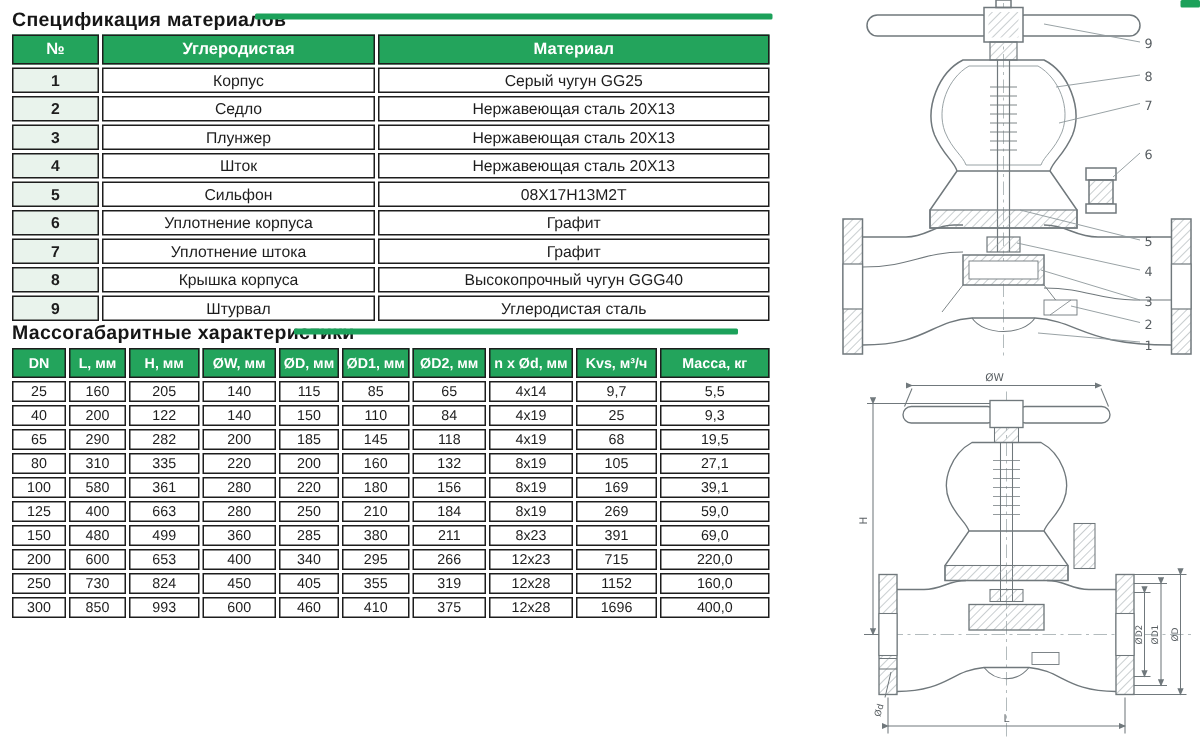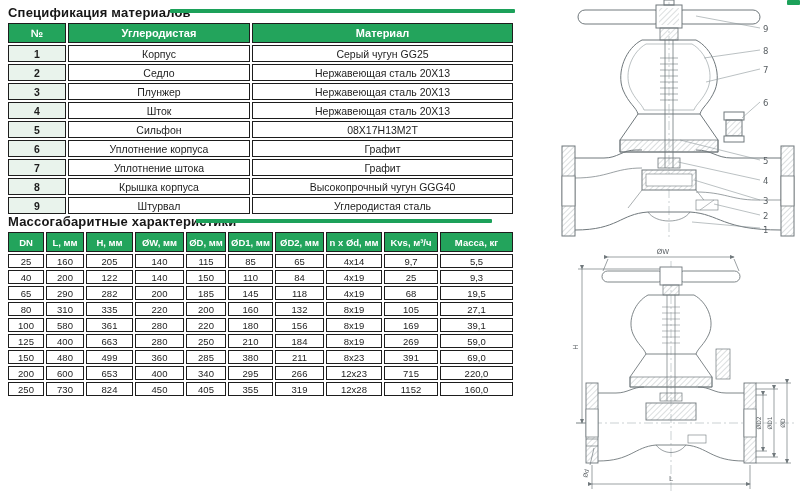--- a/index.html
+++ b/index.html
@@ -264,20 +264,32 @@
           <td>730</td>
           <td>824</td>
           <td>450</td>
           <td>405</td>
           <td>355</td>
           <td>319</td>
           <td>12x28</td>
           <td>1152</td>
           <td>160,0</td>
         </tr>
+        <tr>
+          <td>300</td>
+          <td>850</td>
+          <td>993</td>
+          <td>600</td>
+          <td>460</td>
+          <td>410</td>
+          <td>375</td>
+          <td>12x28</td>
+          <td>1696</td>
+          <td>400,0</td>
+        </tr>
       </tbody>
   </table>
 </div>
 
 <svg class="abs" style="left:556px;top:0;" width="244" height="243" viewBox="0 0 244 243">
   <defs>
     <pattern id="hatch" width="4" height="4" patternUnits="userSpaceOnUse" patternTransform="rotate(45)">
       <line x1="0" y1="0" x2="0" y2="4" stroke="#98a0a4" stroke-width="0.7"></line>
     </pattern>
     <marker id="arr" markerWidth="7" markerHeight="6" refX="6" refY="3" orient="auto">

